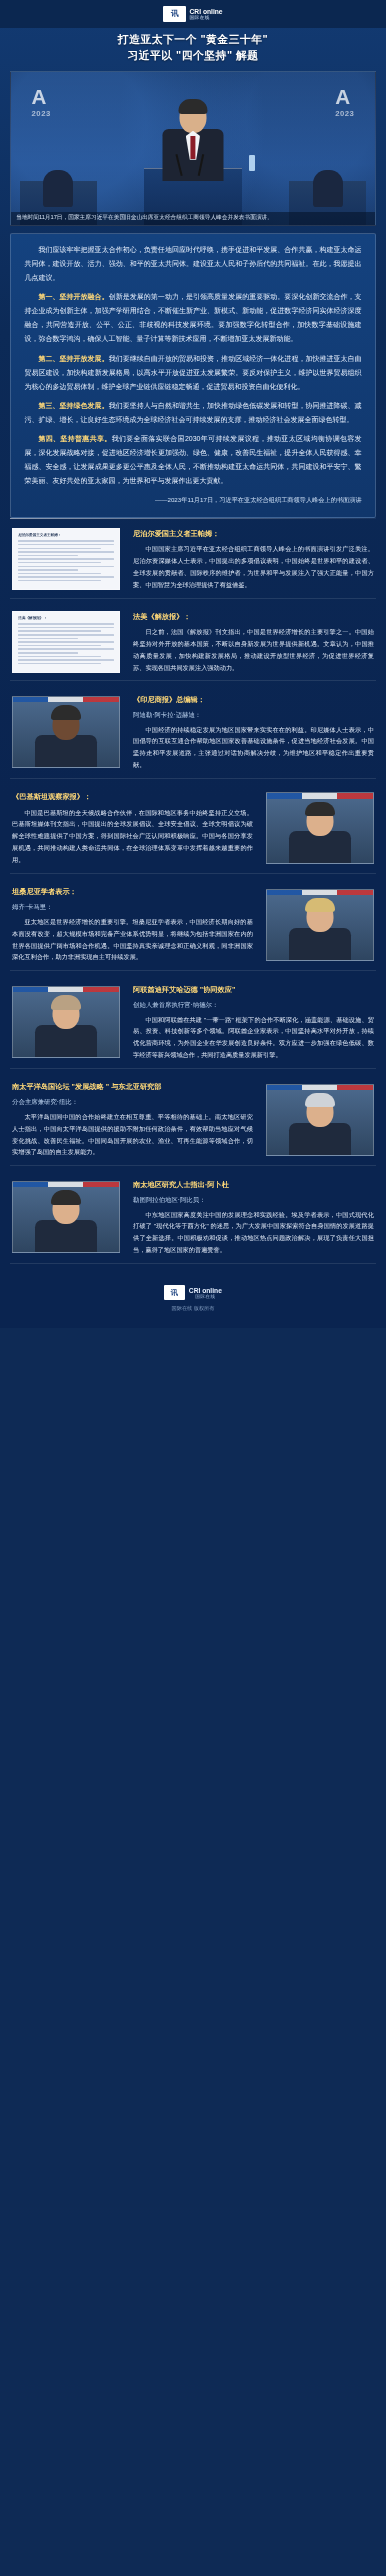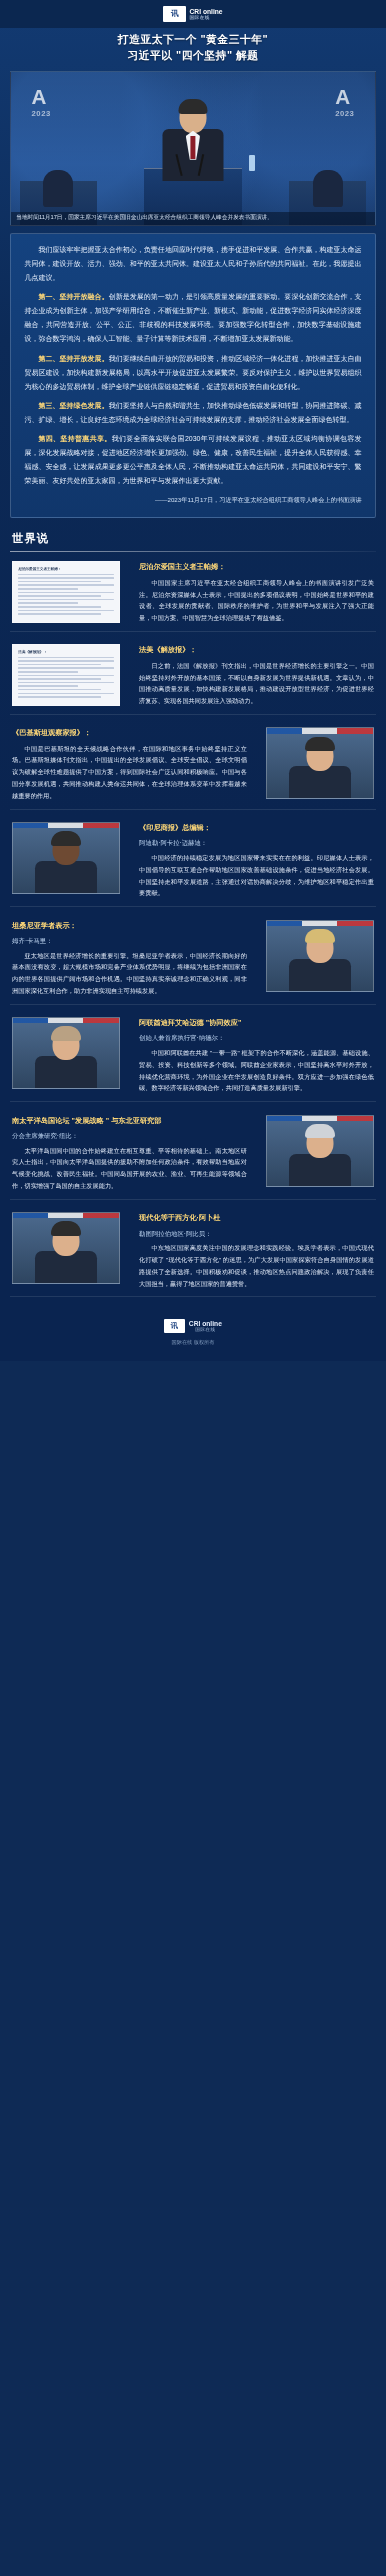--- a/index.html
+++ b/index.html
@@ -221,22 +221,22 @@
     height: 1px;
     margin: 0 auto 5.2px auto;
     background: linear-gradient(90deg, rgba(255,255,255,.55), rgba(255,255,255,.05));
   }
 
   
   .news {
     width: 366px;
     margin: 0 auto 8.2px auto;
     display: flex;
-    gap: 19px;
-    align-items: flex-start;
+    gap: 13px;
+    align-items: center;
     padding: 4.1px 2.1px 7.2px 2.1px;
     border-bottom: 0.5px solid rgba(255,255,255,.10);
   }
   .news.reverse { flex-direction: row-reverse; }
   .news .thumb {
     width: 108px;
     flex: 0 0 108px;
     background: #dfe6ef;
     border: 0.5px solid rgba(255,255,255,.25);
     overflow: hidden;
@@ -374,21 +374,20 @@
     <div id="article-body">
         <p><span>我们应该牢牢把握亚太合作初心，负责任地回应时代呼唤，携手促进和平发展、合作共赢，构建亚太命运共同体，建设开放、活力、强劲、和平的亚太共同体。建设亚太人民和子孙后代的共同福祉。在此，我愿提出几点建议。</span></p>
         <p><span class="lead">第一、坚持开放融合。</span><span>创新是发展的第一动力，是引领高质量发展的重要驱动。要深化创新交流合作，支持企业成为创新主体，加强产学研用结合，不断催生新产业、新模式、新动能，促进数字经济同实体经济深度融合，共同营造开放、公平、公正、非歧视的科技发展环境。要加强数字化转型合作，加快数字基础设施建设，弥合数字鸿沟，确保人工智能、量子计算等新技术应用，不断增加亚太发展新动能。</span></p>
         <p><span class="lead">第二、坚持开放发展。</span><span>我们要继续自由开放的贸易和投资，推动区域经济一体化进程，加快推进亚太自由贸易区建设，加快构建新发展格局，以高水平开放促进亚太发展繁荣。要反对保护主义，维护以世界贸易组织为核心的多边贸易体制，维护全球产业链供应链稳定畅通，促进贸易和投资自由化便利化。</span></p>
         <p><span class="lead">第三、坚持绿色发展。</span><span>我们要坚持人与自然和谐共生，加快推动绿色低碳发展和转型，协同推进降碳、减污、扩绿、增长，让良好生态环境成为全球经济社会可持续发展的支撑，推动经济社会发展全面绿色转型。</span></p>
         <p><span class="lead">第四、坚持普惠共享。</span><span>我们要全面落实联合国2030年可持续发展议程，推动亚太区域均衡协调包容发展，深化发展战略对接，促进地区经济增长更加强劲、绿色、健康，改善民生福祉，提升全体人民获得感、幸福感、安全感，让发展成果更多更公平惠及全体人民，不断推动构建亚太命运共同体，共同建设和平安宁、繁荣美丽、友好共处的亚太家园，为世界和平与发展作出更大贡献。</span></p>
       </div>
     <div class="sign">——2023年11月17日，习近平在亚太经合组织工商领导人峰会上的书面演讲</div>
   </div>
 
-  <div class="section-title">世界说</div>
   <div class="section-rule"></div>
 
   <div id="news-list">
       <div class="news">
         <div class="thumb doc">
           <div class="doc-title">尼泊尔爱国主义者王帕姆：</div>
           <div class="ln l"></div>
           <div class="ln l"></div>
           <div class="ln m"></div>
           <div class="ln l"></div>
@@ -418,47 +417,47 @@
           <div class="ln m"></div>
           <div class="ln l"></div>
           <div class="ln s"></div>
           <div class="ln m"></div>
           <div class="ln l"></div>
           <div class="ln m"></div>
         </div>
         <div class="body">
           <div class="news-title">法美《解放报》：</div>
           <div class="news-text">日之前，法国《解放报》刊文指出，中国是世界经济增长的主要引擎之一。中国始终坚持对外开放的基本国策，不断以自身新发展为世界提供新机遇。文章认为，中国推动高质量发展，加快构建新发展格局，推动建设开放型世界经济，为促进世界经济复苏、实现各国共同发展注入强劲动力。</div>
+        </div>
+      </div>
+      <div class="news">
+        <div class="thumb photo dark-skin">
+          <div class="flagbar"></div>
+          <div class="ph-body"></div>
+          <div class="ph-head"></div>
+          <div class="ph-hair"></div>
+        </div>
+        <div class="body">
+          <div class="news-title">《印尼商报》总编辑：</div>
+          <div class="news-sub">阿迪勒·阿卡拉·迈赫迪：</div>
+          <div class="news-text">中国经济的持续稳定发展为地区国家带来实实在在的利益。印尼媒体人士表示，中国倡导的互联互通合作帮助地区国家改善基础设施条件，促进当地经济社会发展。中国坚持走和平发展道路，主张通过对话协商解决分歧，为维护地区和平稳定作出重要贡献。</div>
         </div>
       </div>
       <div class="news reverse">
         <div class="thumb photo">
           <div class="flagbar"></div>
           <div class="ph-body"></div>
           <div class="ph-head"></div>
           <div class="ph-hair"></div>
         </div>
         <div class="body">
           <div class="news-title">《巴基斯坦观察家报》：</div>
           <div class="news-text">中国是巴基斯坦的全天候战略合作伙伴，在国际和地区事务中始终坚持正义立场。巴基斯坦媒体刊文指出，中国提出的全球发展倡议、全球安全倡议、全球文明倡议为破解全球性难题提供了中国方案，得到国际社会广泛认同和积极响应。中国与各国分享发展机遇，共同推动构建人类命运共同体，在全球治理体系变革中发挥着越来越重要的作用。</div>
         </div>
       </div>
-      <div class="news">
-        <div class="thumb photo dark-skin">
-          <div class="flagbar"></div>
-          <div class="ph-body"></div>
-          <div class="ph-head"></div>
-          <div class="ph-hair"></div>
-        </div>
-        <div class="body">
-          <div class="news-title">《印尼商报》总编辑：</div>
-          <div class="news-sub">阿迪勒·阿卡拉·迈赫迪：</div>
-          <div class="news-text">中国经济的持续稳定发展为地区国家带来实实在在的利益。印尼媒体人士表示，中国倡导的互联互通合作帮助地区国家改善基础设施条件，促进当地经济社会发展。中国坚持走和平发展道路，主张通过对话协商解决分歧，为维护地区和平稳定作出重要贡献。</div>
-        </div>
-      </div>
       <div class="news reverse">
         <div class="thumb photo blonde">
           <div class="flagbar"></div>
           <div class="ph-body"></div>
           <div class="ph-head"></div>
           <div class="ph-hair"></div>
         </div>
         <div class="body">
           <div class="news-title">坦桑尼亚学者表示：</div>
           <div class="news-sub">姆齐·卡马里：</div>
@@ -492,21 +491,21 @@
         </div>
       </div>
       <div class="news">
         <div class="thumb photo">
           <div class="flagbar"></div>
           <div class="ph-body"></div>
           <div class="ph-head"></div>
           <div class="ph-hair"></div>
         </div>
         <div class="body">
-          <div class="news-title">现代化等于西方化·阿卜杜</div>
+          <div class="news-title">南太地区研究人士指出·阿卜杜</div>
           <div class="news-sub">勒图阿拉伯地区·阿比贝：</div>
           <div class="news-text">中东地区国家高度关注中国的发展理念和实践经验。埃及学者表示，中国式现代化打破了 "现代化等于西方化" 的迷思，为广大发展中国家探索符合自身国情的发展道路提供了全新选择。中国积极劝和促谈，推动地区热点问题政治解决，展现了负责任大国担当，赢得了地区国家的普遍赞誉。</div>
         </div>
       </div>
     </div>
 
   <div class="footer">
     <div class="f-logo">
       <div class="f-mark">讯</div>
       <div>

